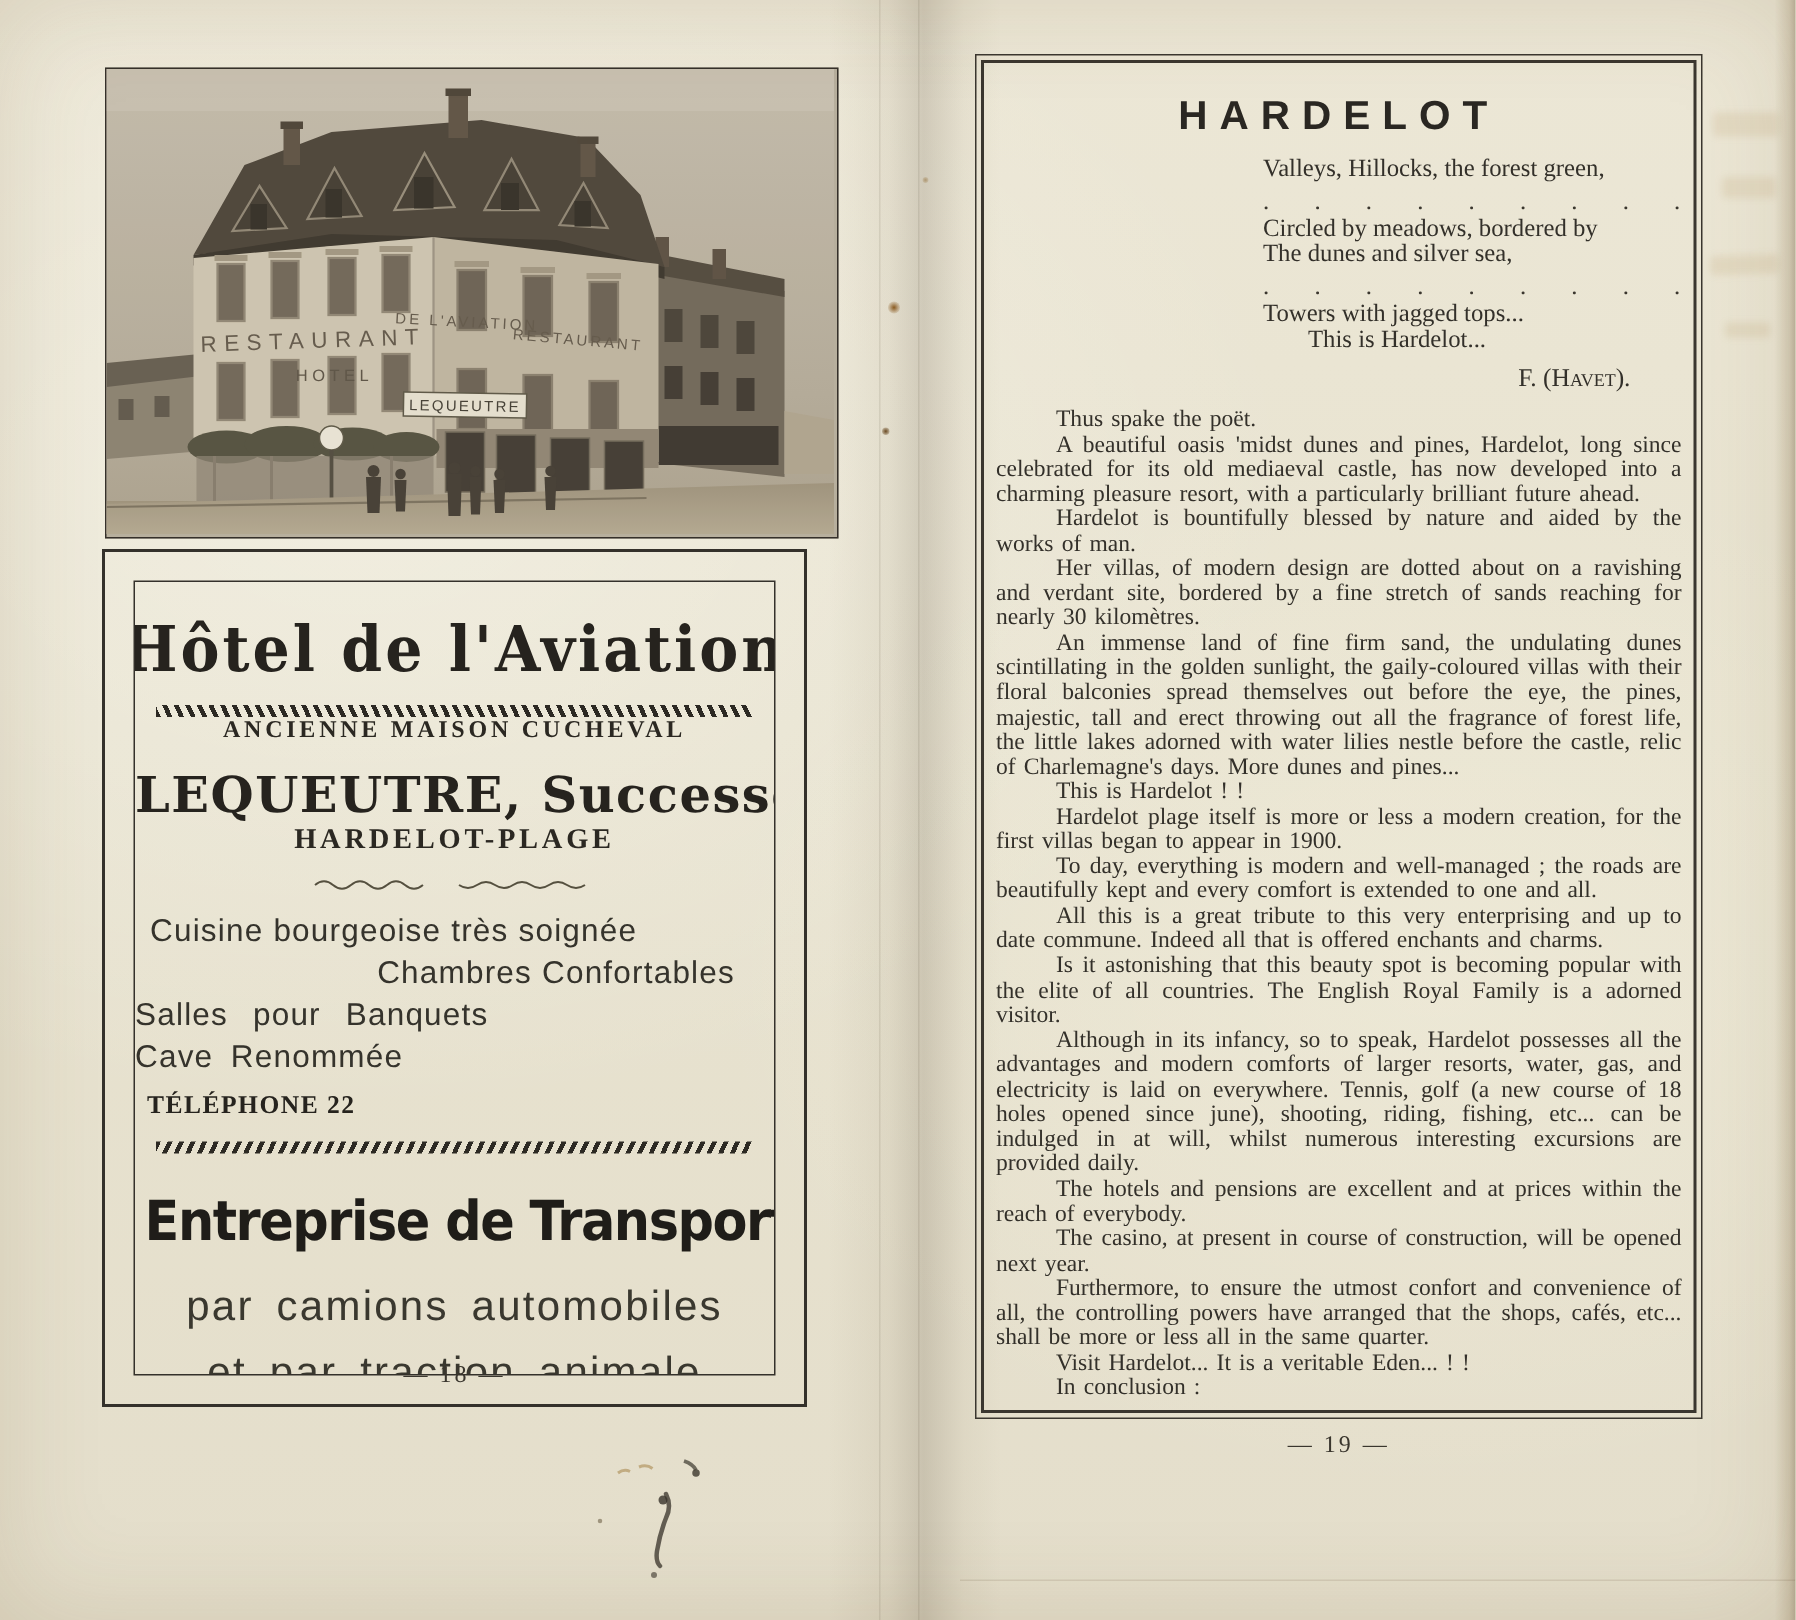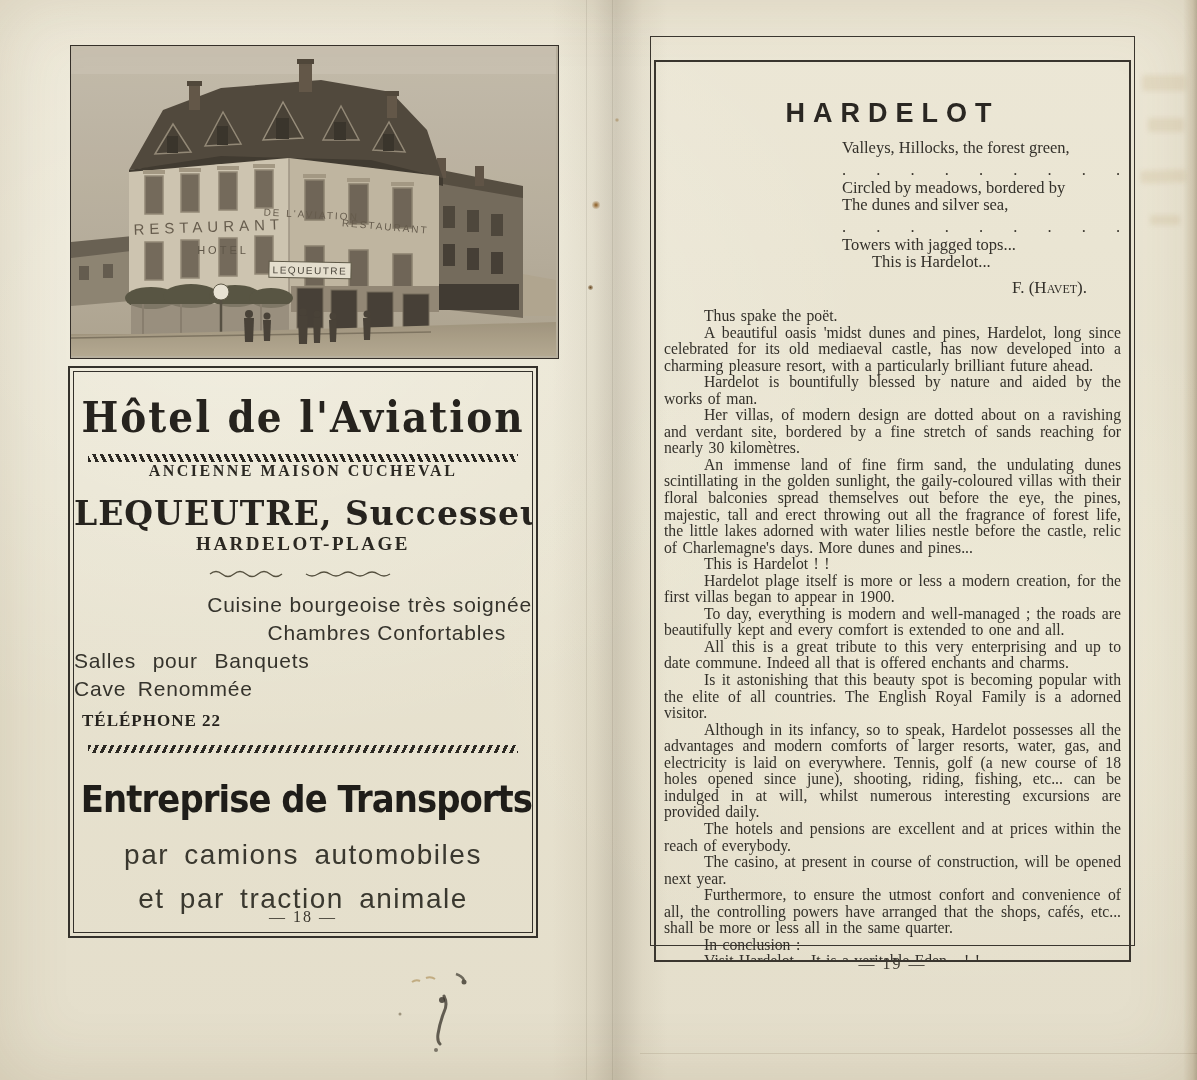--- a/index.html
+++ b/index.html
@@ -18,52 +18,52 @@
   }
   .fold-line { position:absolute; top:0; height:1080px; width:1px; background:rgba(60,45,25,0.10); z-index:3; }
   .right-edge { position:absolute; right:0; top:0; width:14px; height:1080px; z-index:4;
     background:linear-gradient(90deg, rgba(120,95,55,0) 0%, rgba(120,95,55,0.18) 70%, rgba(90,70,40,0.30) 100%); }
   .bottom-edge { position:absolute; left:640px; bottom:26px; width:557px; height:1px; background:rgba(80,60,35,0.12); z-index:4; }
 
   
   .photo-frame { position:absolute; left:70px; top:45px; width:487px; height:312px; border:1px solid #35302a; background:#b7af9d; z-index:5; }
   .photo-frame svg { display:block; }
 
-  .ad-outer { position:absolute; left:68px; top:366px; width:470px; height:572px; border:2px solid #34312b; padding:3px; box-sizing:border-box; z-index:5; }
+  .ad-outer { position:absolute; left:68px; top:366px; width:470px; height:572px; border:2px solid #34312b; padding:19px; box-sizing:border-box; z-index:5; }
   .ad-inner { width:100%; height:100%; border:1px solid #34312b; box-sizing:border-box; overflow:hidden; }
 
   .ad-title-row { display:flex; align-items:center; justify-content:center; gap:16px; margin-top:22px; }
   .ad-title { margin:0; font:bold 39px "DejaVu Serif", serif; letter-spacing:2px; color:#26231e; transform:scaleY(1.08); white-space:nowrap; }
   .hatch-rule { height:8px; margin:14px 14px 0 14px;
     background:repeating-linear-gradient(65deg, #2c2923 0 3px, rgba(0,0,0,0) 3px 7px); }
   .hatch-rule.rev { background:repeating-linear-gradient(115deg, #2c2923 0 3px, rgba(0,0,0,0) 3px 7px); }
   .ad-subtitle { margin-top:0; text-align:center; font:bold 16px "Liberation Serif", serif; letter-spacing:2.5px; color:#2b2822; }
   .ad-owner { margin-top:14px; text-align:center; font:bold 33px "DejaVu Serif", serif; letter-spacing:1px; color:#26231e; white-space:nowrap; }
   .ad-location { margin-top:0; text-align:center; font:bold 19px "Liberation Serif", serif; letter-spacing:2.5px; color:#2b2822; }
   .squiggle { display:block; margin:14px auto 0 auto; }
 
   .features { margin-top:12px; font-family:"Liberation Sans", sans-serif; font-size:21px; color:#35332c; letter-spacing:0.8px; }
   .feature { line-height:28px; }
-  .f0 { text-align:right; padding-left:10px; }
+  .f0 { text-align:left; padding-left:10px; }
   .f1 { text-align:right; padding-right:26px; }
   .f2 { text-align:left; word-spacing:10px; }
   .f3 { text-align:left; padding-right:10px; word-spacing:5px; }
   .ad-phone { margin-top:8px; padding-left:8px; font:bold 17px "Liberation Serif", serif; letter-spacing:1px; color:#26231e; }
 
   .transport-title { margin:26px 0 0 0; text-align:center; font:bold 35px "DejaVu Sans", sans-serif; letter-spacing:-1px; color:#1f1d19; transform:scaleX(0.97) scaleY(1.05); white-space:nowrap; }
   .transport-line { margin-top:12px; text-align:center; font-family:"Liberation Sans", sans-serif; font-size:28px; letter-spacing:1.5px; word-spacing:6px; color:#3a382f; }
   .transport-line.first { margin-top:20px; }
 
   .page-num { position:absolute; font-size:16px; letter-spacing:2px; color:#3a362e; z-index:5; }
   .page-num.left { left:68px; width:470px; top:908px; text-align:center; }
   .page-num.right { left:650px; width:485px; top:955px; text-align:center; }
 
   
   .text-outer { position:absolute; left:650px; top:36px; width:485px; height:910px; border:1px solid #3a362f; padding:3px; box-sizing:border-box; z-index:5; }
-  .text-inner { width:100%; height:100%; border:2px solid #3a362f; box-sizing:border-box; padding:16px 8px; overflow:hidden;margin-top:20px; }
+  .text-inner { width:100%; height:100%; border:2px solid #3a362f; box-sizing:border-box; padding:0 8px; overflow:hidden; }
 
   .hardelot-title { margin:20px 0 0 0; text-align:center; font:bold 27px "Liberation Sans", sans-serif; letter-spacing:8px; color:#2a2722; }
   .poem { margin:10px 0 0 178px; font-size:16.5px; line-height:17.5px; color:#33302a; }
   .poem-line { white-space:nowrap; }
   .poem-line.dots { letter-spacing:13px; line-height:15px; margin:5px 0 2px 0; color:#3a362e; }
   .poem-line.indent { padding-left:30px; }
   .poem-author { margin-top:8px; text-align:right; padding-right:34px; font-variant:small-caps; font-size:17px; }
 
   .body-text { margin-top:12px; font-size:15.7px; line-height:16.55px; text-align:justify; color:#33302a; }
   .body-text p { margin:0; text-indent:40px; word-spacing:1.5px; }
@@ -303,22 +303,22 @@
           <p>An immense land of fine firm sand, the undulating dunes scintillating in the golden sunlight, the gaily-coloured villas with their floral balconies spread themselves out before the eye, the pines, majestic, tall and erect throwing out all the fragrance of forest life, the little lakes adorned with water lilies nestle before the castle, relic of Charlemagne's days. More dunes and pines...</p>
           <p>This is Hardelot ! !</p>
           <p>Hardelot plage itself is more or less a modern creation, for the first villas began to appear in 1900.</p>
           <p>To day, everything is modern and well-managed ; the roads are beautifully kept and every comfort is extended to one and all.</p>
           <p>All this is a great tribute to this very enterprising and up to date commune. Indeed all that is offered enchants and charms.</p>
           <p>Is it astonishing that this beauty spot is becoming popular with the elite of all countries. The English Royal Family is a adorned visitor.</p>
           <p>Although in its infancy, so to speak, Hardelot possesses all the advantages and modern comforts of larger resorts, water, gas, and electricity is laid on everywhere. Tennis, golf (a new course of 18 holes opened since june), shooting, riding, fishing, etc... can be indulged in at will, whilst numerous interesting excursions are provided daily.</p>
           <p>The hotels and pensions are excellent and at prices within the reach of everybody.</p>
           <p>The casino, at present in course of construction, will be opened next year.</p>
           <p>Furthermore, to ensure the utmost confort and convenience of all, the controlling powers have arranged that the shops, cafés, etc... shall be more or less all in the same quarter.</p>
+          <p>Visit Hardelot... It is a veritable Eden... ! !</p>
           <p>In conclusion :</p>
-          <p>Visit Hardelot... It is a veritable Eden... ! !</p>
         </div>
       </div>
     </div>
     <div class="page-num right">— 19 —</div>
   </section>
 
   <div class="fox fox1"></div>
   <div class="fox fox2"></div>
   <div class="fox fox3"></div>
   <div class="ghost g1"></div>

